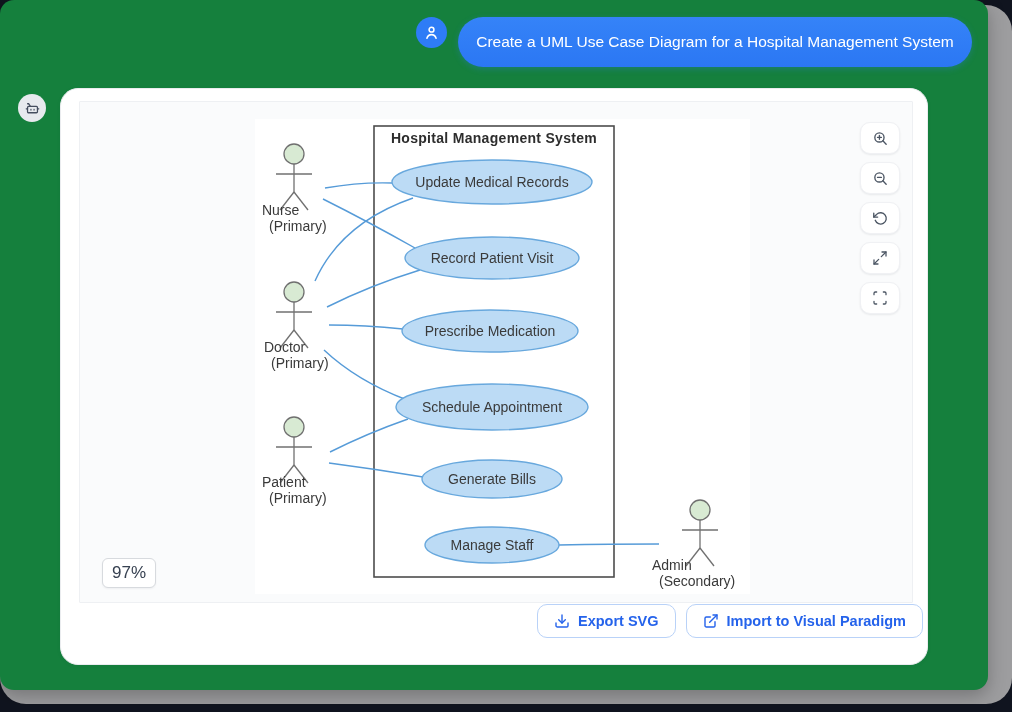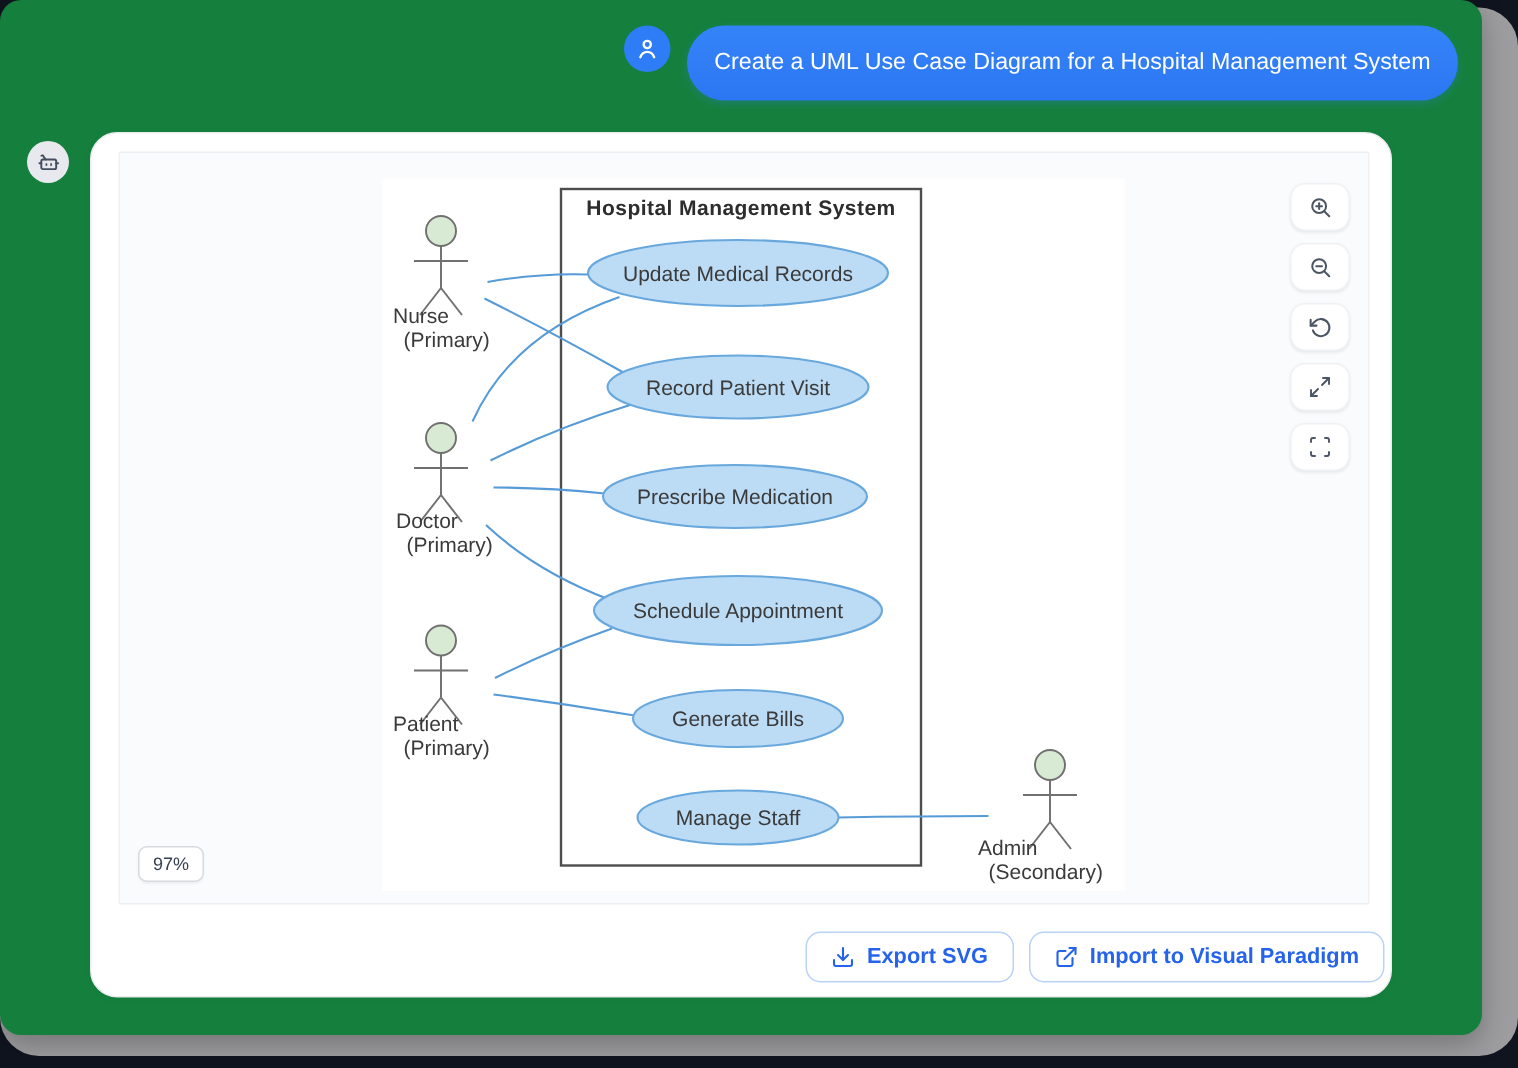--- a/index.html
+++ b/index.html
@@ -58,28 +58,28 @@
     display:flex; flex-direction:column; gap:8px;
   }
   .tool-btn {
     width:40px; height:32px; background:#ffffff;
     border:1px solid #f0f1f4; border-radius:10px;
     display:flex; align-items:center; justify-content:center;
     box-shadow:0 1px 2px rgba(16,24,40,.08); cursor:pointer;
   }
   .tool-btn svg { stroke:#4b5563; }
   .zoom-badge {
-    position:absolute; left:12px; bottom:14px;
+    position:absolute; left:22px; bottom:14px;
     background:#ffffff; border:1px solid #d7dade; border-radius:6px;
-    padding:4px 9px; font-size:12px; color:#374151;
+    padding:4px 9px; font-size:17px; color:#374151;
     box-shadow:0 1px 2px rgba(16,24,40,.05);
   }
   
   .actions {
-    position:absolute; right:4px; bottom:9px;
+    position:absolute; right:4px; bottom:26px;
     display:flex; gap:10px;padding-left:33px;
   }
   .action-btn {
     display:flex; align-items:center; gap:8px;
     background:#ffffff; border:1px solid #b9d2f8; border-radius:10px;
     height:34px; padding:0 16px;
     color:#2563eb; font-size:14.5px; font-weight:bold; cursor:pointer;
     font-family:"Liberation Sans",sans-serif;
   }
   .action-btn svg { stroke:#2563eb; }

